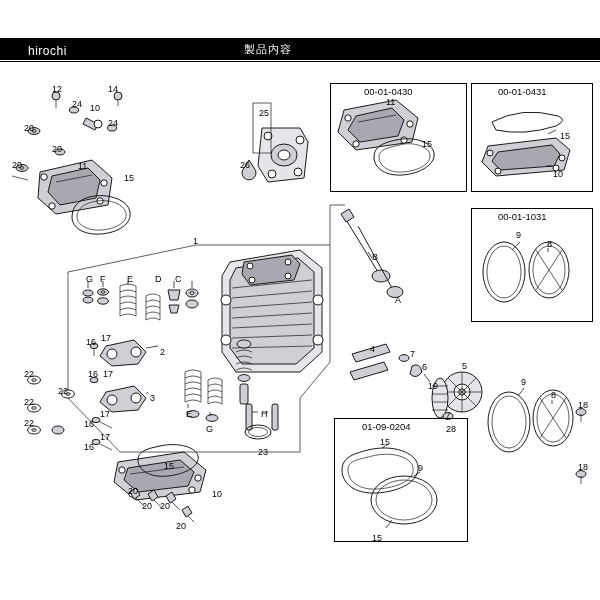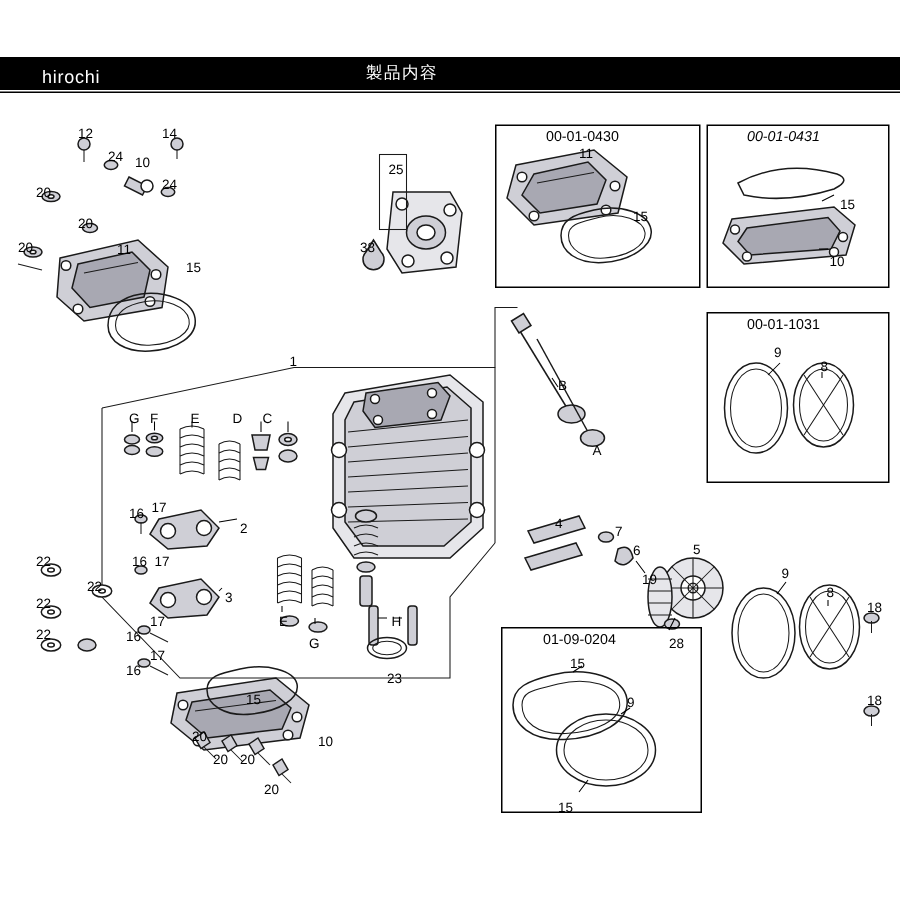--- a/index.html
+++ b/index.html
@@ -335,41 +335,41 @@
       <ellipse class="stroke-thin" cx="404" cy="500" rx="28" ry="20"></ellipse>
       <path class="leader" d="M388,444 L382,448 M420,472 L414,476 M386,528 L392,520"></path>
     </g>
 
   </svg>
 
   <div class="box" style="left:330px;top:83px;width:135px;height:107px;"></div>
   <div class="code" style="left:364px;top:86px;">00-01-0430</div>
 
   <div class="box" style="left:471px;top:83px;width:120px;height:107px;"></div>
-  <div class="code" style="left:498px;top:86px;font-style:italic;">00-01-0431</div>
+  <div class="code" style="left:498px;top:86px;">00-01-0431</div>
 
   <div class="box" style="left:471px;top:208px;width:120px;height:112px;"></div>
   <div class="code" style="left:498px;top:211px;">00-01-1031</div>
 
   <div class="box" style="left:334px;top:418px;width:132px;height:122px;"></div>
   <div class="code" style="left:362px;top:421px;">01-09-0204</div>
 
   <div id="callout-layer">
       <div class="lbl" style="left: 52px; top: 84px;">12</div>
       <div class="lbl" style="left: 108px; top: 84px;">14</div>
       <div class="lbl" style="left: 72px; top: 99px;">24</div>
       <div class="lbl" style="left: 90px; top: 103px;">10</div>
       <div class="lbl" style="left: 108px; top: 118px;">24</div>
       <div class="lbl" style="left: 24px; top: 123px;">20</div>
       <div class="lbl" style="left: 52px; top: 144px;">20</div>
       <div class="lbl" style="left: 78px; top: 161px;">11</div>
       <div class="lbl" style="left: 12px; top: 160px;">20</div>
       <div class="lbl" style="left: 124px; top: 173px;">15</div>
       <div class="lbl" style="left: 259px; top: 108px;">25</div>
-      <div class="lbl" style="left: 240px; top: 160px;">38</div>
+      <div class="lbl" style="left: 240px; top: 160px;">26</div>
       <div class="lbl" style="left: 386px; top: 97px;">11</div>
       <div class="lbl" style="left: 422px; top: 139px;">15</div>
       <div class="lbl" style="left: 560px; top: 131px;">15</div>
       <div class="lbl" style="left: 553px; top: 169px;">10</div>
       <div class="lbl" style="left: 516px; top: 230px;">9</div>
       <div class="lbl" style="left: 547px; top: 239px;">8</div>
       <div class="lbl" style="left: 193px; top: 236px;">1</div>
       <div class="lbl" style="left: 372px; top: 252px;">B</div>
       <div class="lbl" style="left: 395px; top: 295px;">A</div>
       <div class="lbl" style="left: 86px; top: 274px;">G</div>

